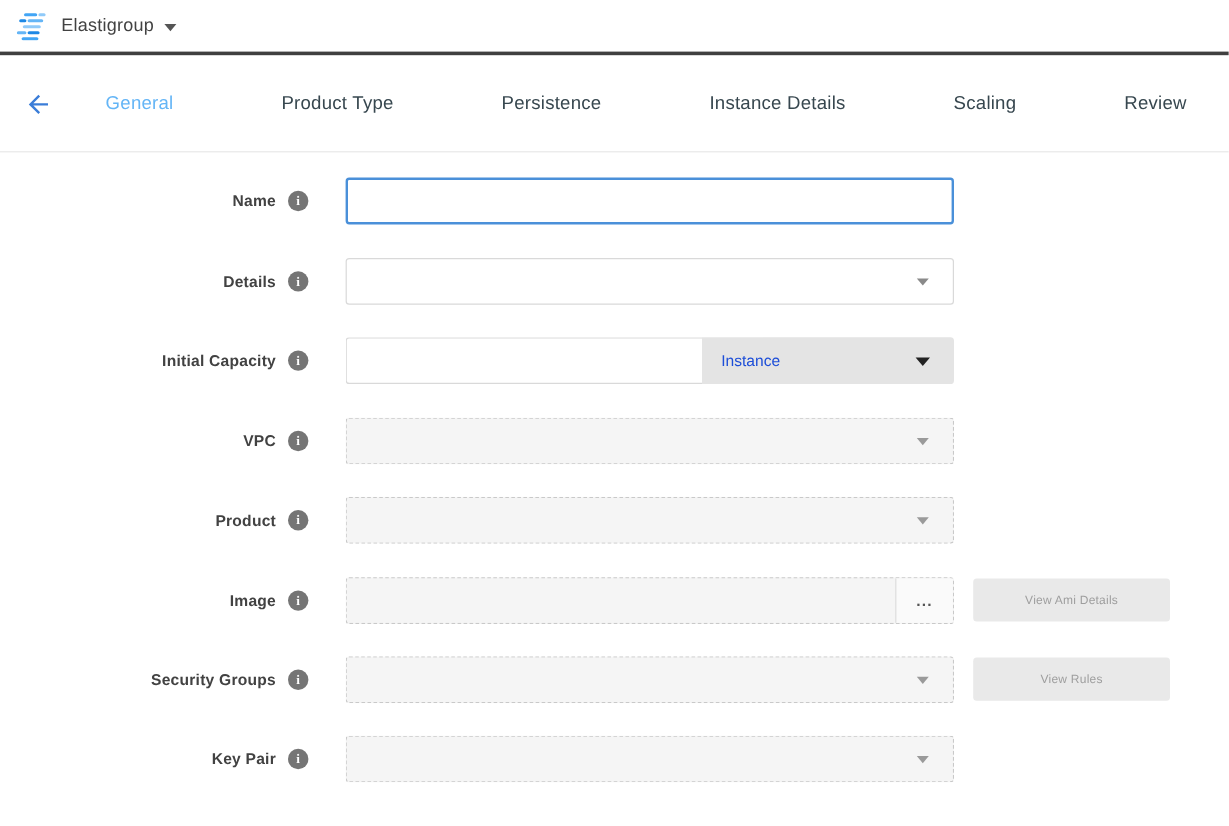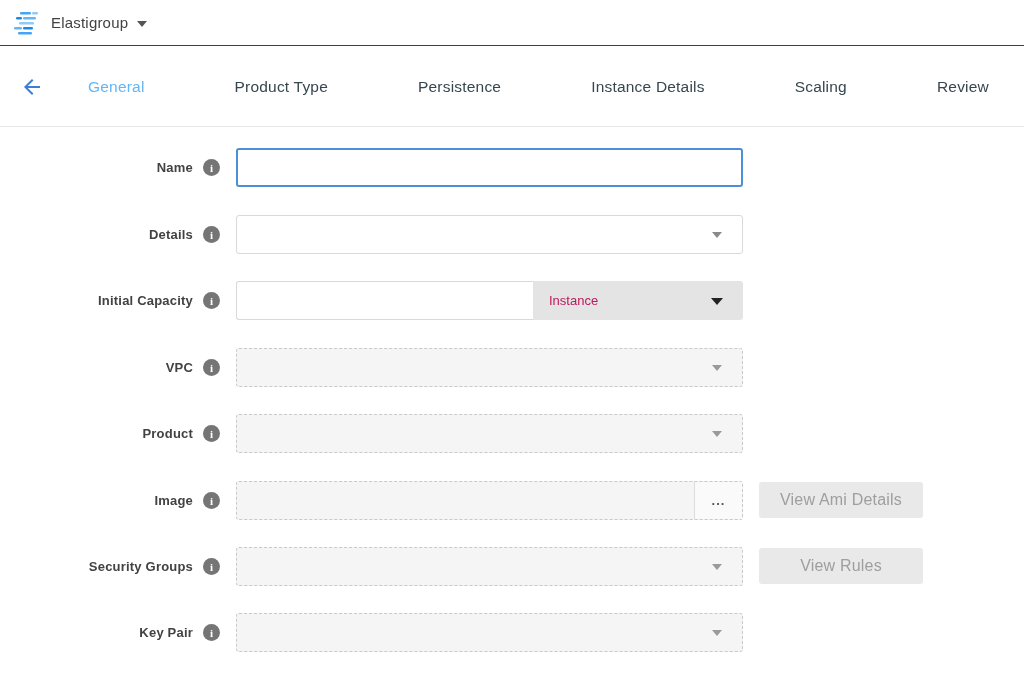--- a/index.html
+++ b/index.html
@@ -2,39 +2,39 @@
 <html><head>
 <meta charset="utf-8">
 <style>
   * { margin:0; padding:0; box-sizing:border-box; }
   html,body { width:1024px; height:688px; overflow:hidden; background:#fff;
               font-family:"Liberation Sans", sans-serif; }
   .app { position:relative; width:1024px; height:688px; background:#fff; }
 
   
   .header { position:absolute; top:0; left:0; width:1024px; height:46px;
-            border-bottom:1px solid #404040; display:flex; align-items:center; padding-left:14px; }
+            border-bottom:3px solid #404040; display:flex; align-items:center; padding-left:14px; }
   .logo { width:28px; height:24px; margin-right:9px; }
   .app-title { font-size:15px; color:#424242; letter-spacing:.2px; }
   .title-caret { width:0; height:0; border-left:5px solid transparent; border-right:5px solid transparent;
                  border-top:6px solid #555; margin-left:9px; margin-top:2px; }
 
   
   .tabbar { position:absolute; top:47px; left:0; width:1024px; height:80px;
             border-bottom:1px solid #e8e8e8; display:flex; align-items:center; }
   .back-btn { position:absolute; left:20px; top:28px; width:24px; height:24px; cursor:pointer; }
   .tabs { display:flex; align-items:center; margin-left:88px;gap:44px; }
   .tab { font-size:15.5px; color:#37474f; letter-spacing:.2px; cursor:pointer; white-space:nowrap; }
   .tab + .tab { margin-left:46px; }
   .tab.active { color:#64b5f6; }
 
   
   .content { position:absolute; top:127px; left:0; width:1024px; height:561px; }
   .row { position:absolute; left:0; height:39px; display:flex; align-items:center; }
-  .label-cell { width:236px; display:flex; align-items:center; justify-content:flex-end; padding-right:16px; }
+  .label-cell { width:288px; display:flex; align-items:center; justify-content:flex-end; padding-right:31px; }
   .field-label { font-size:13px; font-weight:bold; color:#424242; letter-spacing:.2px; }
   .info-icon { width:17px; height:17px; border-radius:50%; background:#757575; color:#fff;
                font-size:11px; font-weight:bold; display:flex; align-items:center; justify-content:center;
                margin-left:10px; flex:0 0 auto; font-family:"Liberation Serif", serif; }
   .field-area { position:relative; display:flex; align-items:stretch; height:39px; }
 
   input.text-input { width:507px; height:39px; border:1px solid #d9d9d9; border-radius:3px;
                      background:#fff; outline:none; padding:0 12px; font-size:13px; color:#424242; }
   input.text-input.focused { border:2px solid #4a90d9; }
 
@@ -42,32 +42,32 @@
             background:#fff; cursor:pointer; }
   .select .caret, .unit-select .caret, .image-caret {
             position:absolute; right:20px; top:50%; margin-top:-3px; width:0; height:0;
             border-left:5px solid transparent; border-right:5px solid transparent; border-top:6px solid #8a8a8a; }
   .select.disabled { border:1px dashed #c9c9c9; background:#f5f5f5; cursor:default; }
   .select.disabled .caret { border-top-color:#9a9a9a; }
 
   .cap-input { width:297px !important; border-radius:3px 0 0 3px !important; border-right:none !important; }
   .unit-select { position:relative; width:210px; height:39px; background:#e4e4e4; border-radius:0 3px 3px 0;
                  display:flex; align-items:center; padding-left:16px; cursor:pointer; }
-  .unit-select .unit-label { font-size:13px; color:#be185d; }
+  .unit-select .unit-label { font-size:13px; color:#1d4ed8; }
   .unit-select .caret { border-top-color:#222; border-left-width:6px; border-right-width:6px; border-top-width:7px; }
 
   .image-field { position:relative; width:507px; height:39px; border:1px dashed #c9c9c9; border-radius:3px;
                  background:#f5f5f5; display:flex; }
   .image-input-part { flex:1 1 auto; }
   .browse-btn { width:48px; height:100%; border-left:1px solid #dcdcdc; background:#fafafa;
                 display:flex; align-items:center; justify-content:center; cursor:pointer;
                 font-size:13px; font-weight:bold; color:#555; letter-spacing:1px; }
 
   .side-btn { position:absolute; left:523px; top:1px; width:164px; height:36px; background:#e9e9e9;
-              border:none; border-radius:3px; color:#9e9e9e; font-size:16px; letter-spacing:.2px;
+              border:none; border-radius:3px; color:#9e9e9e; font-size:10px; letter-spacing:.2px;
               font-family:"Liberation Sans", sans-serif; cursor:default; }
 </style>
 </head>
 <body>
 
 <div class="app">
 
   <div class="header">
     <svg class="logo" viewBox="0 0 28 24">
       <rect x="6" y="1" width="11" height="2.6" rx="1.3" fill="#42a5f5"></rect>

